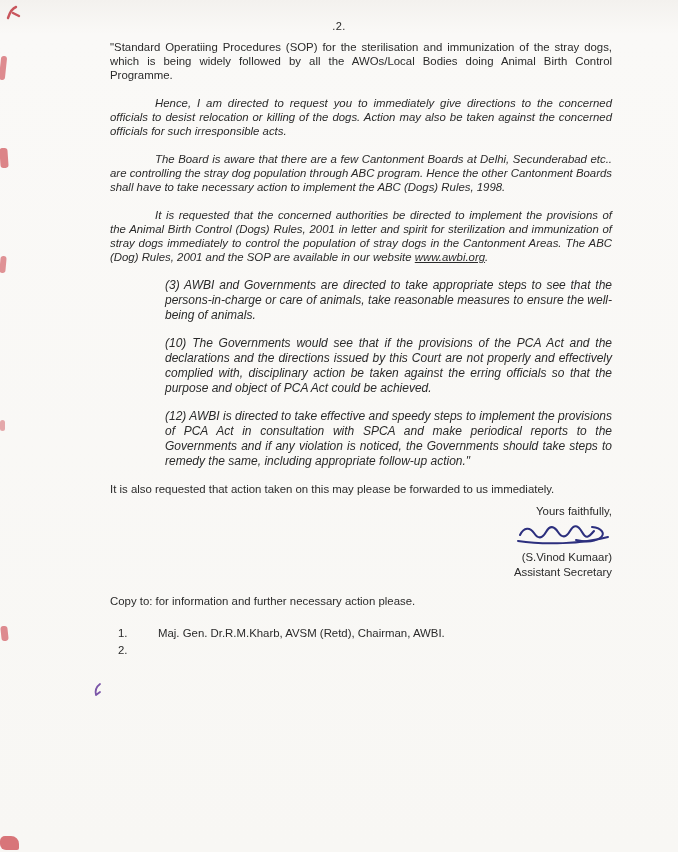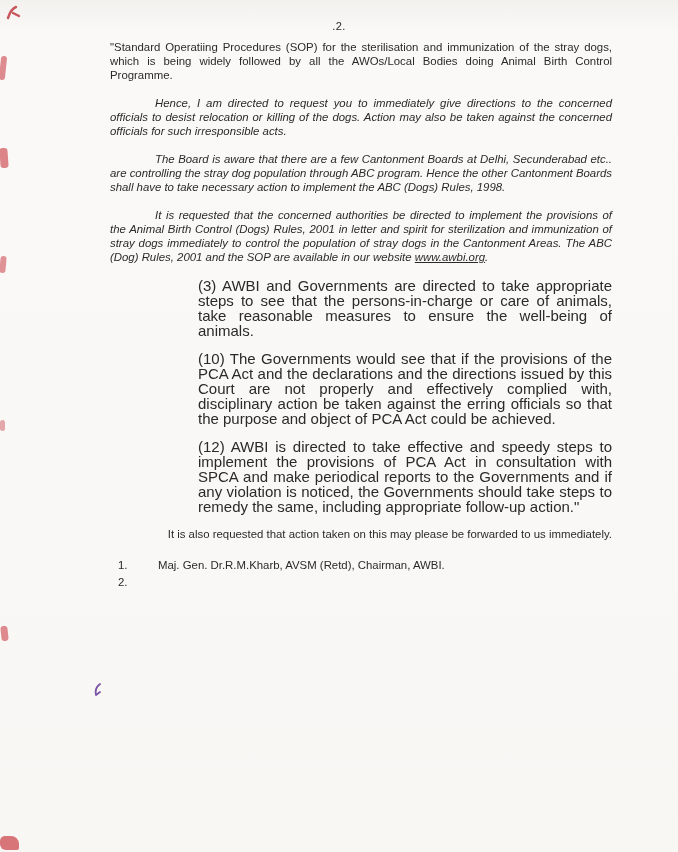--- a/index.html
+++ b/index.html
@@ -33,35 +33,36 @@
   }
   p.para {
     margin: 0 0 14px 0;
     font-size: 11.4px;
     line-height: 14px;
     text-align: justify;
   }
   p.indent1 { text-indent: 45px; font-style: italic; }
   p.indent2 { text-indent: 75px; }
   p.quote {
-    margin: 0 0 13px 88px;
-    font-size: 15px;
+    margin: 0 0 13px 55px;
+    font-size: 12px;
     line-height: 15px;
+    font-style: italic;
     text-align: justify;
   }
   .awbi-link {
     color: inherit;
     text-decoration: underline;
     cursor: pointer;
   }
   p.closing {
     margin: 2px 0 8px 0;
     font-size: 11.4px;
     line-height: 14px;
-    text-align: right;
+    text-align: left;
   }
   .sig-block {
     text-align: right;
     font-size: 11.4px;
     line-height: 15px;
     margin: 8px 0 0 0;
   }
   .sig-block .sig-line { display: block; }
   .signature-svg {
     display: inline-block;
@@ -113,22 +114,35 @@
 
     <p class="quote">(3) AWBI and Governments are directed to take appropriate steps to see that the persons-in-charge or care of animals, take reasonable measures to ensure the well-being of animals.</p>
 
 
     <p class="quote">(10) The Governments would see that if the provisions of the PCA Act and the declarations and the directions issued by this Court are not properly and effectively complied with, disciplinary action be taken against the erring officials so that the purpose and object of PCA Act could be achieved.</p>
 
     <p class="quote">(12) AWBI is directed to take effective and speedy steps to implement the provisions of PCA Act in consultation with SPCA and make periodical reports to the Governments and if any violation is noticed, the Governments should take steps to remedy the same, including appropriate follow-up action."</p>
 
     <p class="closing">It is also requested that action taken on this may please be forwarded to us immediately.</p>
 
+    <div class="sig-block">
+      <span class="sig-line">Yours faithfully,</span>
+      <span class="sig-line">
+        <svg class="signature-svg" width="96" height="26" viewBox="0 0 96 26">
+          <path d="M6 15 C10 7,16 7,20 13 S28 19,32 12 S40 6,44 12 S52 18,56 11 S64 5,68 12 S74 18,80 11" stroke="#2c2f7e" stroke-width="2.1" fill="none" stroke-linecap="round"></path>
+          <path d="M78 7 C88 8,92 14,86 18 C80 22,70 22,62 20" stroke="#2c2f7e" stroke-width="2" fill="none" stroke-linecap="round"></path>
+          <path d="M4 21 C30 25,68 24,94 17" stroke="#2c2f7e" stroke-width="2" fill="none" stroke-linecap="round"></path>
+        </svg>
+      </span>
+      <span class="sig-line">(S.Vinod Kumaar)</span>
+      <span class="sig-line">Assistant Secretary</span>
+    </div>
 
     <div class="copy-section">
+      <div>Copy to: for information and further necessary action please.</div>
       <div class="copy-list">
         <div class="copy-item">
           <span class="copy-num">1.</span>
           <span>Maj. Gen. Dr.R.M.Kharb, AVSM (Retd), Chairman, AWBI.</span>
         </div>
         <div class="copy-item">
           <span class="copy-num">2.</span>
         </div>
       </div>
     </div>

